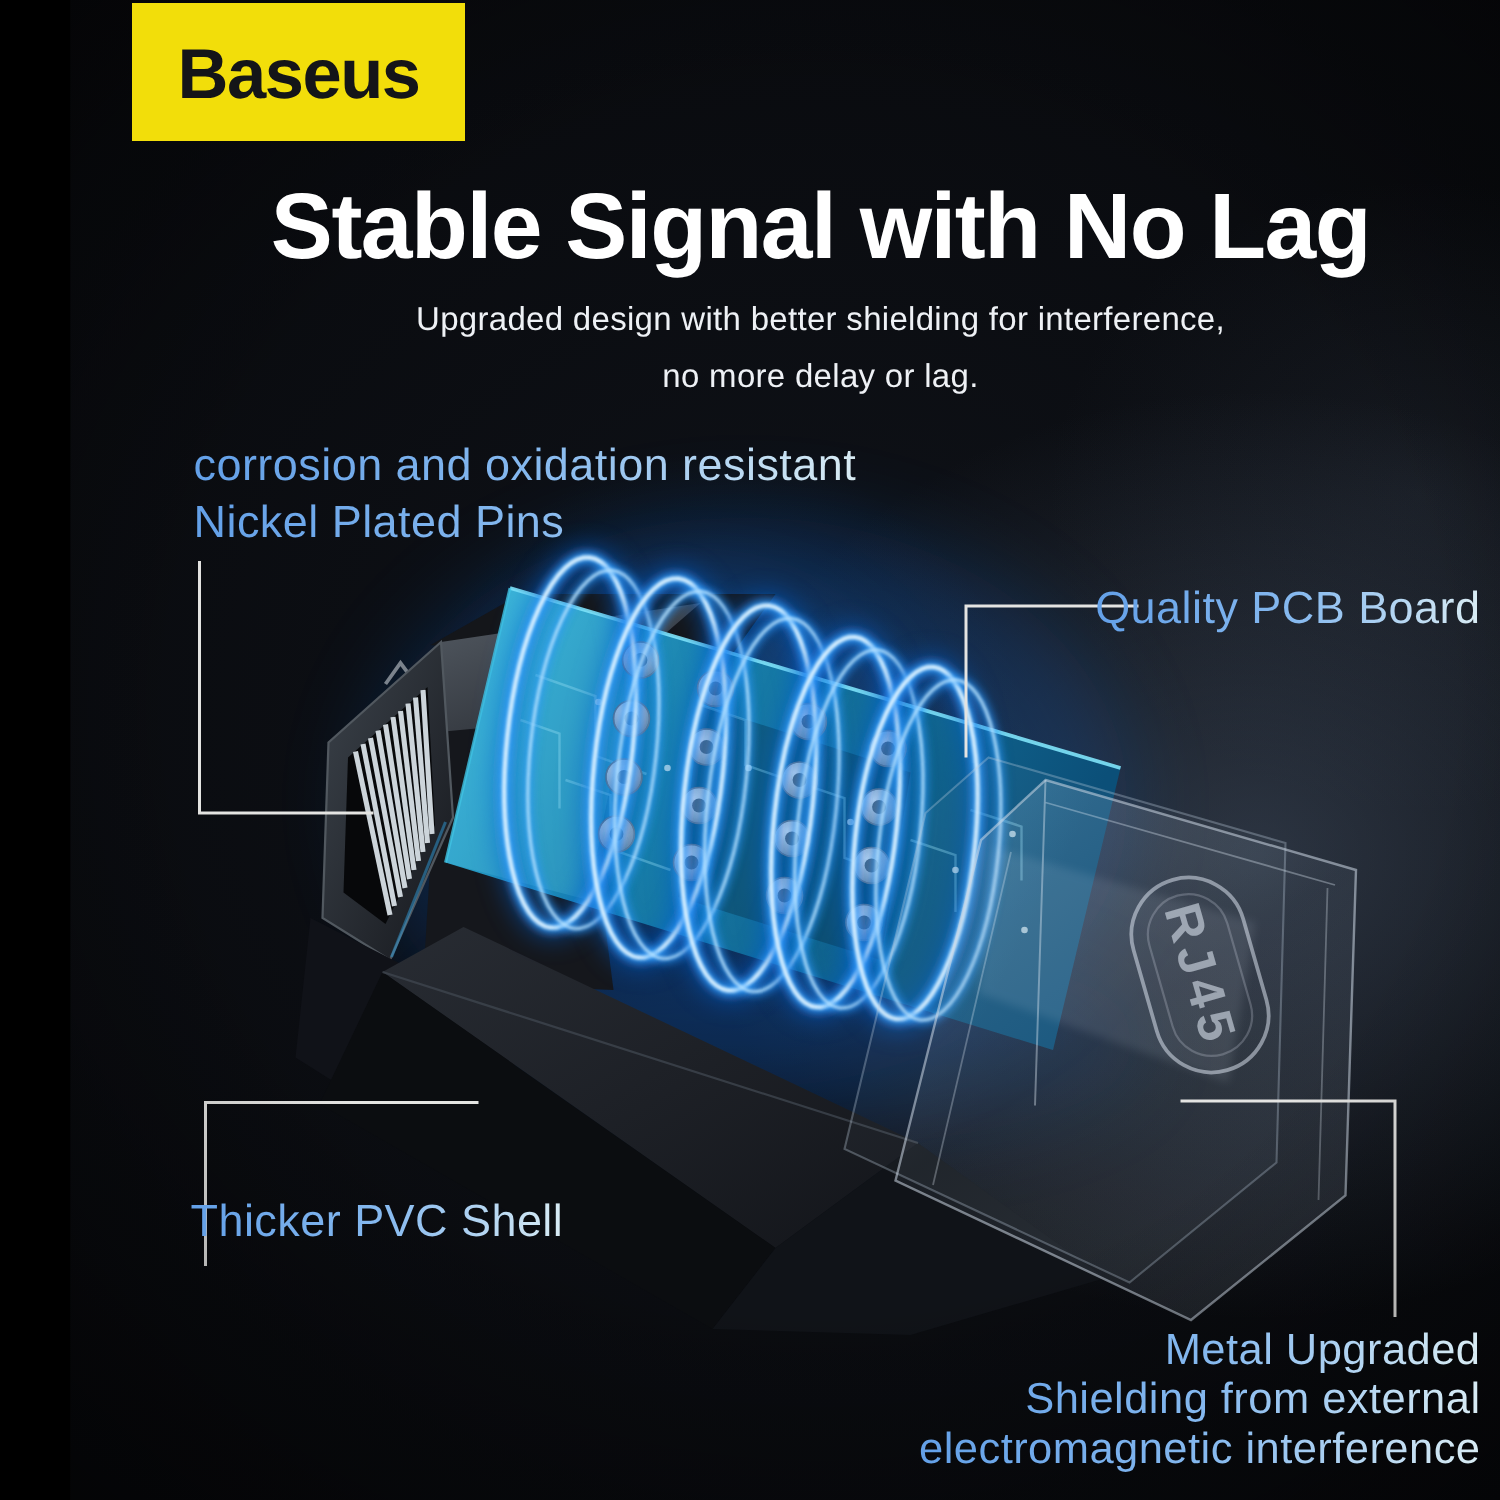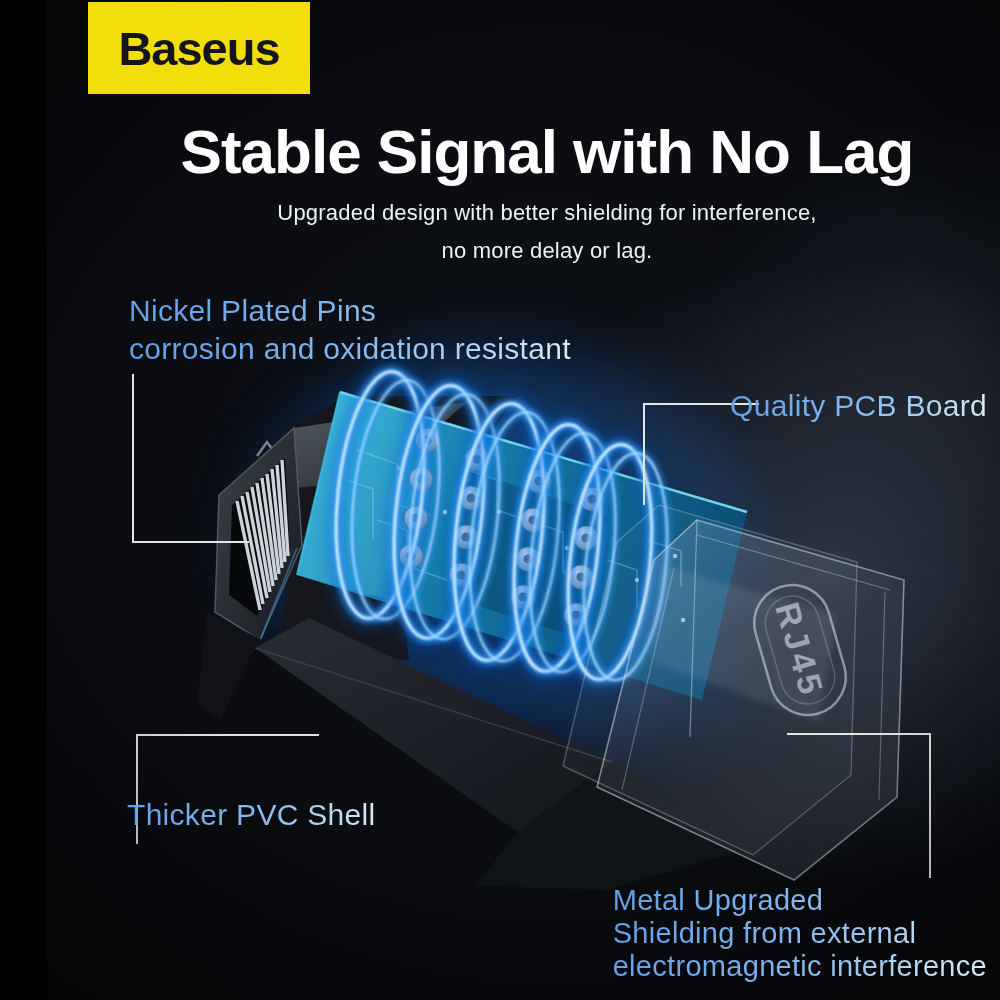--- a/index.html
+++ b/index.html
@@ -24,21 +24,21 @@
 
   .title{position:absolute;left:0;top:116px;width:100%;margin:0;text-align:center;z-index:5;
     font-size:62px;font-weight:700;letter-spacing:-1px;color:#ffffff;}
   .subtitle{position:absolute;left:0;top:194px;width:100%;text-align:center;z-index:5;
     font-size:22px;line-height:38px;font-weight:400;color:#eef1f5;letter-spacing:.2px;}
 
   .callout{position:absolute;z-index:6;font-size:30px;line-height:38px;font-weight:400;letter-spacing:.3px;
     background:linear-gradient(90deg,#63a0e8 0%,#86b9ef 52%,#d9ecf4 100%);
     -webkit-background-clip:text;background-clip:text;
     color:#7fb0ea;-webkit-text-fill-color:transparent;}
-  .callout.right{text-align:left;}
+  .callout.right{text-align:right;}
   .co-nickel{left:82px;top:292px;}
   .co-pcb{right:60px;top:387px;}
   .co-pvc{left:80px;top:796px;}
   .co-shield{right:60px;top:884px;font-size:29px;line-height:33px;}
 </style>
 </head>
 <body>
 
 <div class="canvas">
 
@@ -243,22 +243,22 @@
   </div>
 
   <h1 class="title">Stable Signal with No Lag</h1>
 
   <div class="subtitle">
     <div>Upgraded design with better shielding for interference,</div>
     <div>no more delay or lag.</div>
   </div>
 
   <div class="callout co-nickel">
+    <div>corrosion and oxidation resistant</div>
     <div>Nickel Plated Pins</div>
-    <div>corrosion and oxidation resistant</div>
   </div>
 
   <div class="callout right co-pcb">
     <div>Quality PCB Board</div>
   </div>
 
   <div class="callout co-pvc">
     <div>Thicker PVC Shell</div>
   </div>
 

